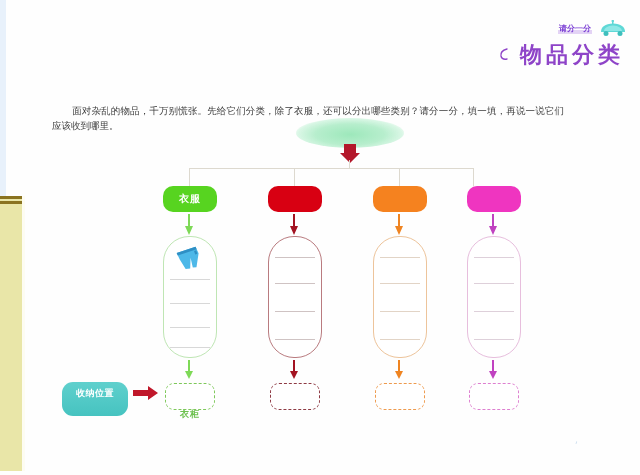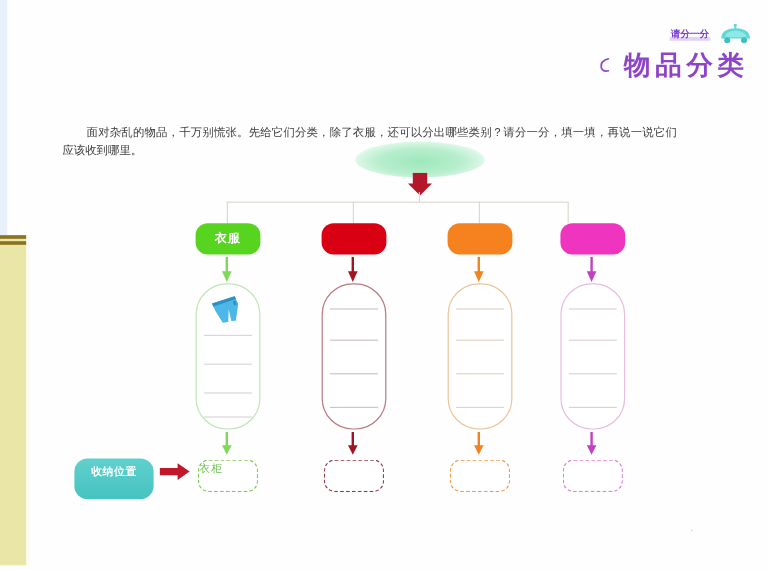--- a/index.html
+++ b/index.html
@@ -54,22 +54,22 @@
 
   
   .listbox{position:absolute;width:52px;height:120px;border-radius:26px;background:#fff;}
   .listbox .line{position:absolute;left:6px;width:40px;height:1px;}
 
   
   .pants{position:absolute;left:8px;top:8px;width:36px;height:28px;}
 
   
   .dashbox{position:absolute;width:48px;height:25px;border-radius:9px;background:#fff;}
-  .dashbox .lbl{position:absolute;left:0;top:0;width:48px;
-      font-size:9px;font-weight:normal;color:#6cc14e;letter-spacing:1px;}
+  .dashbox .lbl{position:absolute;left:0;top:24px;width:48px;text-align:center;
+      font-size:9px;font-weight:bold;color:#6cc14e;letter-spacing:1px;}
 
   
   .storage{position:absolute;left:62px;top:382px;width:66px;height:34px;border-radius:11px;
       background:linear-gradient(180deg,#5fd0cd 0%,#46c3c0 100%);}
   .storage .lbl{position:absolute;left:0;top:5px;width:66px;text-align:center;
       font-size:9px;font-weight:bold;color:#ffffff;letter-spacing:0.5px;}
   .big-arrow{position:absolute;left:133px;top:385px;width:26px;height:16px;}
 
   .watermark{position:absolute;right:62px;bottom:24px;font-size:10px;color:#cfe0ef;}
 </style>

